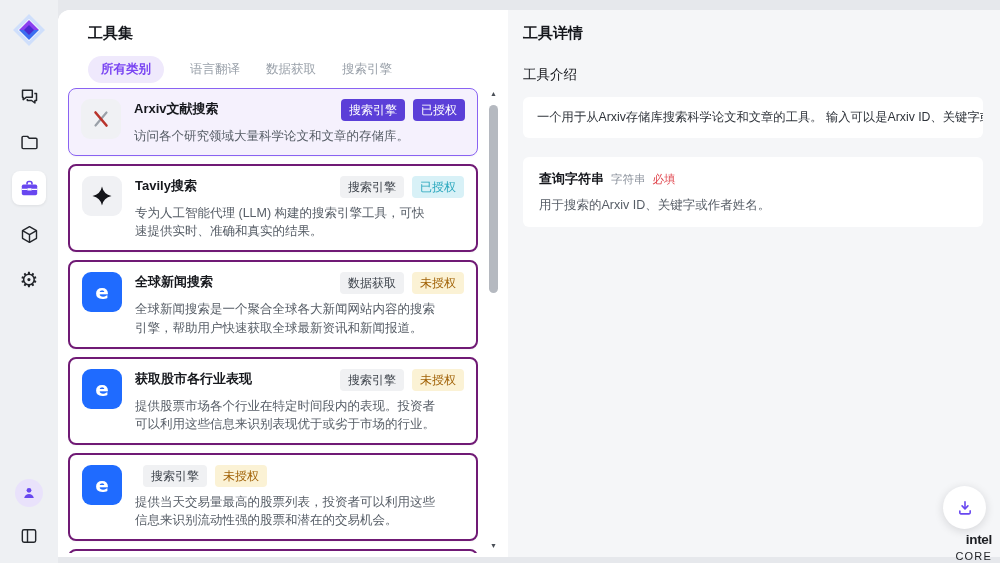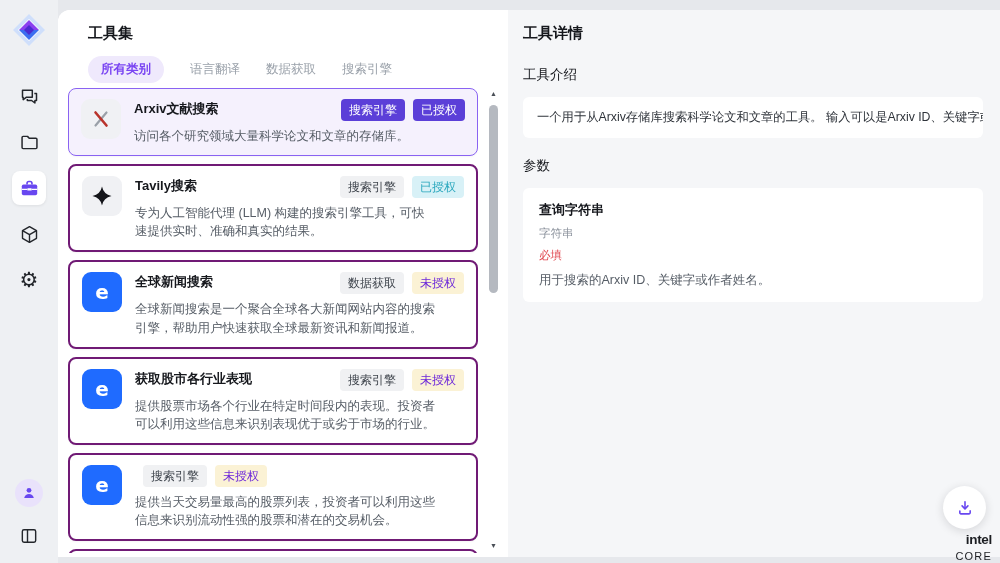--- a/index.html
+++ b/index.html
@@ -55,21 +55,21 @@
   .tool-icon.blue { background:#1f6bff; }
   .blue-e { color:#fff; font-weight:800; font-size:20px; font-family:"DejaVu Sans",sans-serif; }
   .card-body { flex:1; min-width:0; }
   .trow { display:flex; align-items:flex-start; }
   .card-title { flex:1; font-size:13px; font-weight:bold; padding-top:1px; }
   .badges { display:flex; gap:8px; margin-left:8px; flex:none; }
   .badge { font-size:12px; line-height:1; padding:5px 8px; border-radius:4px; white-space:nowrap; }
   .b-purple { background:#5b3fd8; color:#fff; }
   .b-gray   { background:#f0f1f3; color:#3f454d; }
   .b-teal   { background:#d8f1f7; color:#2aa7bd; }
-  .b-yellow { background:#fbf2d5; color:#6d28d9;font-family:Liberation Serif, serif; }
+  .b-yellow { background:#fbf2d5; color:#a16207;font-family:Liberation Serif, serif; }
   .card-desc { margin-top:6px; font-size:12.5px; line-height:1.45; color:#565d66; max-width:302px; }
 
   
   .vscroll { position:absolute; left:430px; width:11px; top:80px; bottom:8px; }
   .scroll-arrow { position:absolute; left:0; width:11px; text-align:center; font-size:7px; color:#4a4f57; cursor:pointer; }
   .scroll-arrow.up { top:0; }
   .scroll-arrow.down { bottom:0; }
   .scroll-thumb { position:absolute; left:1px; top:15px; width:9px; height:188px; background:#b5b9c0; border-radius:5px; cursor:pointer; }
 
   
@@ -77,21 +77,21 @@
     position:absolute; left:450px; top:0; width:492px; height:100%;
     background:#f5f6f8; padding:14px 17px 0 15px;
   }
   .detail-title { font-size:15px; font-weight:bold; margin-bottom:23px; }
   .section-h { font-size:13.5px; font-weight:normal; margin-bottom:13px; }
   .intro-card {
     background:#fff; border-radius:6px; padding:12px 14px; margin-bottom:19px;
     font-size:12.3px; color:#2e333a; white-space:nowrap; overflow:hidden;
   }
   .param-card { background:#fff; border-radius:6px; padding:13px 16px; }
-  .param-head { display:flex; align-items:baseline; gap:7px;flex-direction:column; }
+  .param-head { display:flex; align-items:baseline; gap:7px; }
   .param-name { font-size:13px; font-weight:bold; }
   .param-type { font-size:11.5px; color:#8b929c; }
   .param-required { font-size:11.5px; color:#e0464e; }
   .param-desc { margin-top:9px; font-size:12.5px; color:#565d66; }
 
   
   .fab {
     position:absolute; left:943px; top:486px; width:43px; height:43px; border-radius:50%;
     background:#fff; box-shadow:0 2px 10px rgba(20,22,26,.14);
     display:flex; align-items:center; justify-content:center; cursor:pointer;
@@ -284,21 +284,20 @@
       <div class="scroll-arrow down">▼</div>
     </div>
   </div>
 
   <div class="detail-panel">
     <div class="detail-title">工具详情</div>
 
     <div class="section-h">工具介绍</div>
     <div class="intro-card">一个用于从Arxiv存储库搜索科学论文和文章的工具。 输入可以是Arxiv ID、关键字或作者姓名。</div>
 
-    <div class="section-h">参数</div>
     <div class="param-card">
       <div class="param-head">
         <span class="param-name">查询字符串</span>
         <span class="param-type">字符串</span>
         <span class="param-required">必填</span>
       </div>
       <div class="param-desc">用于搜索的Arxiv ID、关键字或作者姓名。</div>
     </div>
   </div>
 

